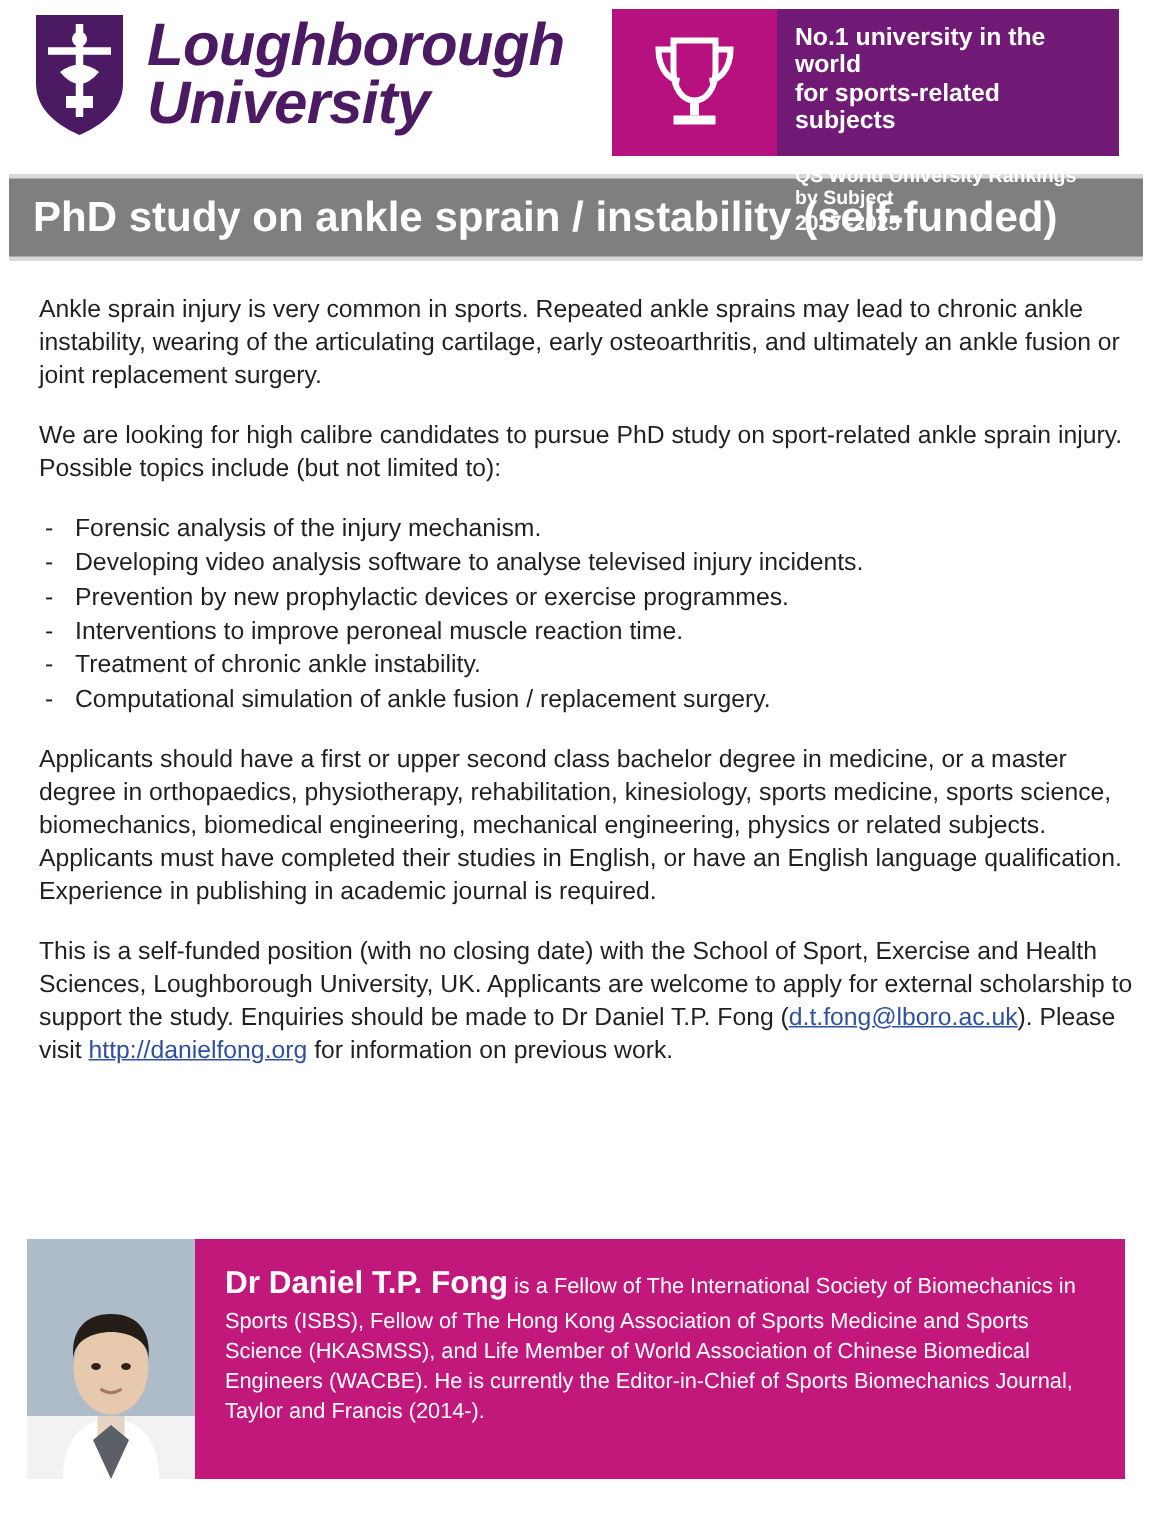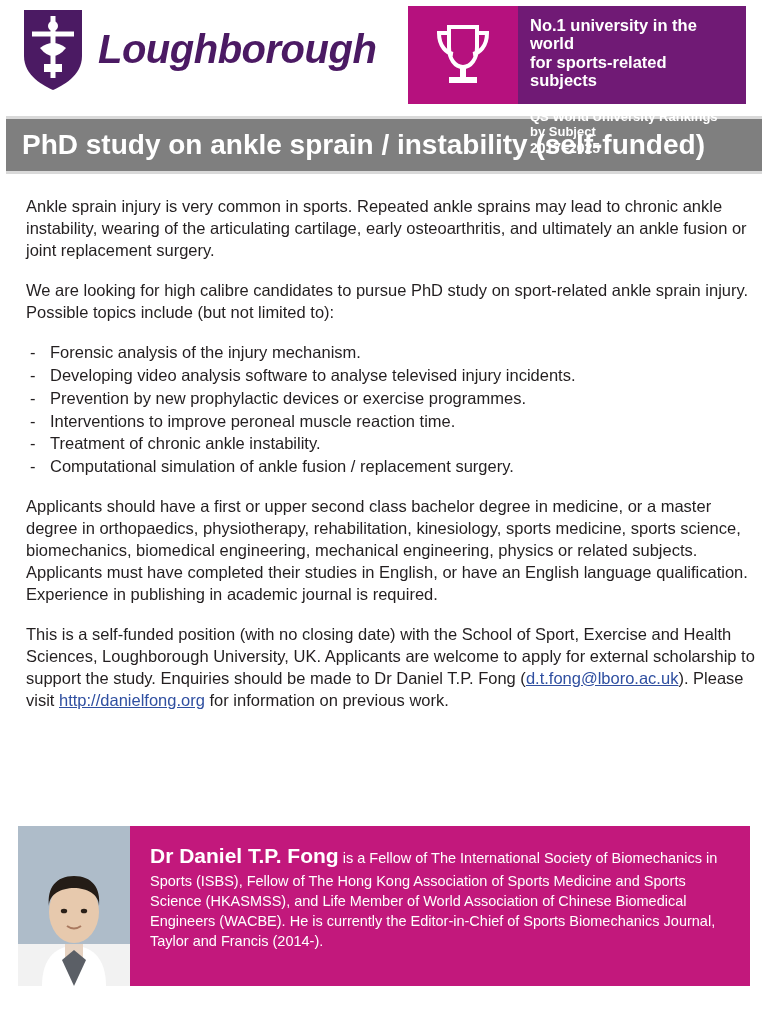--- a/index.html
+++ b/index.html
@@ -176,20 +176,21 @@
         <path d="M2 2 H60 V48 C60 68 40 78 31 82 C22 78 2 68 2 48 Z" fill="#4b1a63"></path>
         <path d="M31 8 L31 70" stroke="#ffffff" stroke-width="5" fill="none"></path>
         <path d="M10 26 L52 26" stroke="#ffffff" stroke-width="5" fill="none"></path>
         <circle cx="31" cy="18" r="5" fill="#ffffff"></circle>
         <path d="M18 40 q13 -10 26 0 q-13 16 -26 0 Z" fill="#ffffff"></path>
         <path d="M22 56 h18 v8 h-18 z" fill="#ffffff"></path>
       </svg>
     </div>
     <div class="uni-name">
       <span>Loughborough</span>
+      <span class="l2">University</span>
     </div>
   </div>
 
   <div class="badge">
     <div class="badge-left">
       <svg width="72" height="76" viewBox="0 0 72 76">
         <path d="M22 10 H50 V30 C50 42 44 50 36 50 C28 50 22 42 22 30 Z" fill="none" stroke="#ffffff" stroke-width="4"></path>
         <path d="M22 16 H12 C12 30 20 36 26 37" fill="none" stroke="#ffffff" stroke-width="4"></path>
         <path d="M50 16 H60 C60 30 52 36 46 37" fill="none" stroke="#ffffff" stroke-width="4"></path>
         <rect x="33" y="50" width="6" height="10" fill="#ffffff"></rect>

